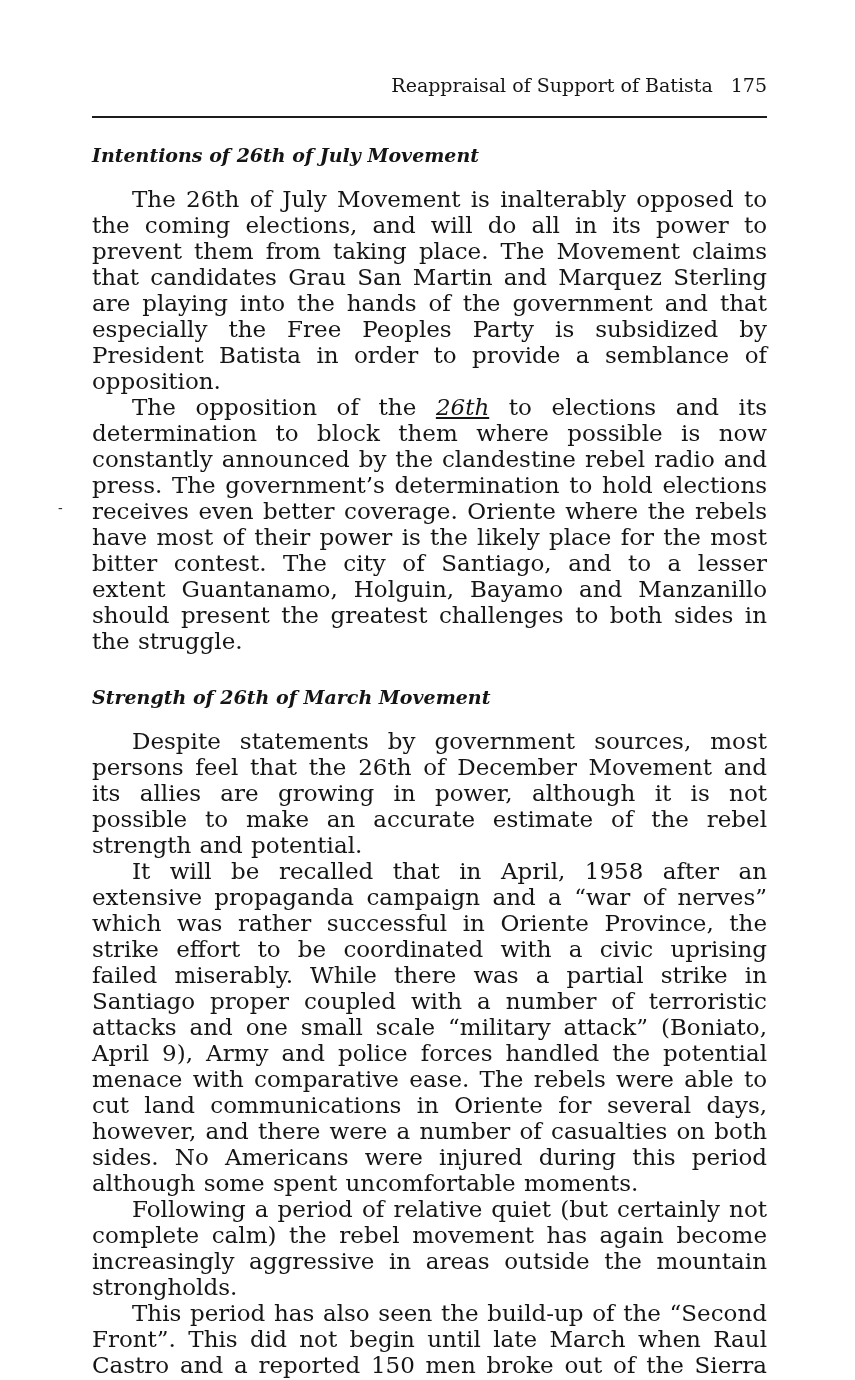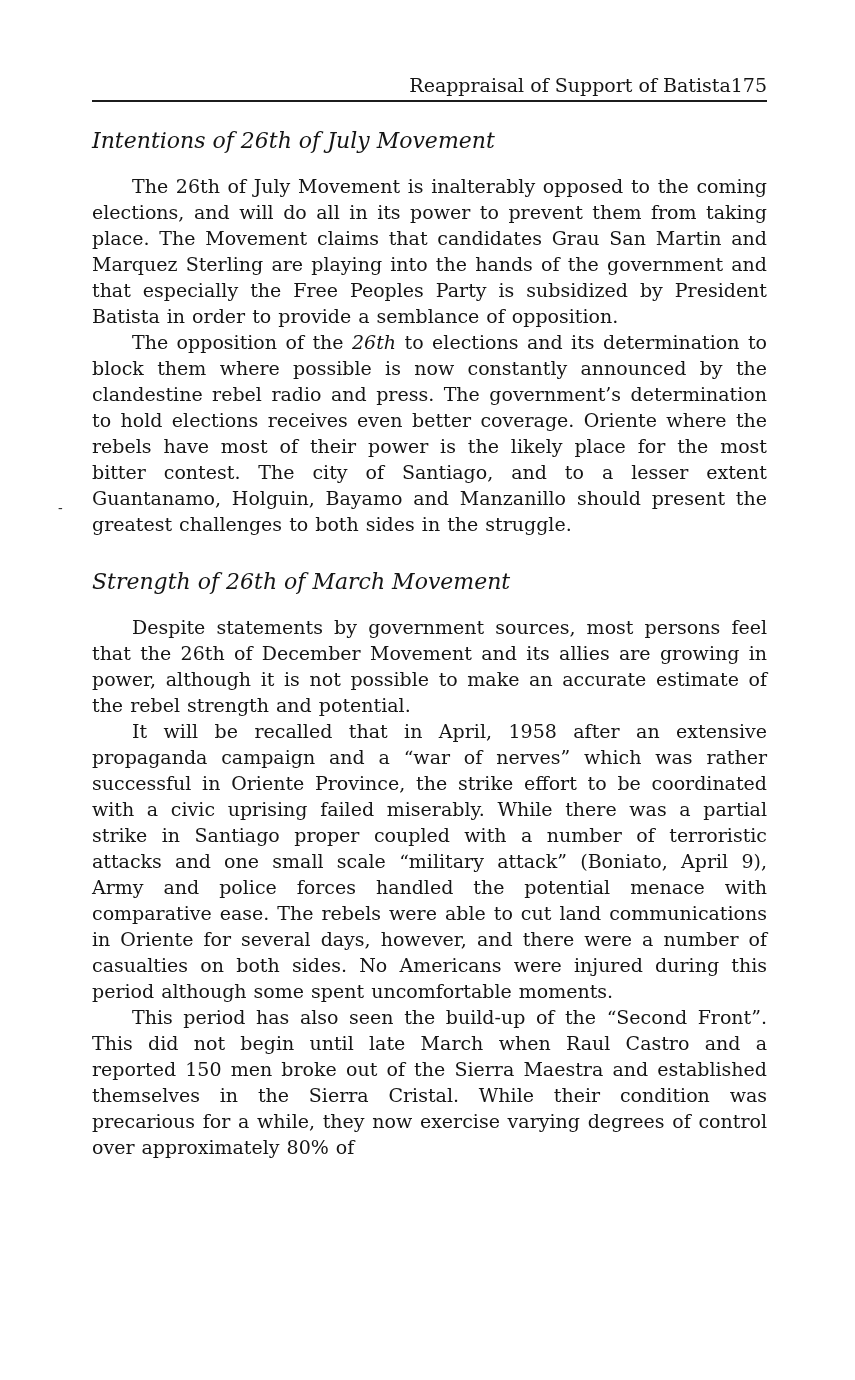--- a/index.html
+++ b/index.html
@@ -15,46 +15,48 @@
     background: #ffffff;
     padding: 74px 88px 0 92px;
     font-family: "DejaVu Serif", "Liberation Serif", serif;
     color: #151515;
     overflow: hidden;
   }
   .page-header {
     display: flex;
     justify-content: flex-end;
     align-items: center;
+    gap: 18px;
     font-size: 19px;
-    padding-bottom: 4px;
+    padding-bottom: 20px;
     border-bottom: 2px solid #1c1c1c;
   }
   .page-body {
     margin-top: 26px;
   }
   h2.section-heading {
-    font-size: 22px;
+    font-size: 19px;
     font-style: italic;
-    font-weight: normal;
+    font-weight: bold;
     margin: 0 0 20px 0;
   }
   h2.section-heading.later {
     margin-top: 32px;
   }
   p.para {
-    font-size: 19px;
+    font-size: 23px;
     line-height: 26px;
     text-align: justify;
     text-indent: 40px;
     margin: 0;
     word-spacing: 1px;
   }
   p.para em {
     font-style: italic;
+    text-decoration: underline;
   }
   .margin-mark {
     position: absolute;
     left: 58px;
     top: 500px;
     font-size: 14px;
     color: #333;
   }
 </style>
 </head>
@@ -77,17 +79,18 @@
 
     <p class="para">The opposition of the <em>26th</em> to elections and its determination to block them where possible is now constantly announced by the clandestine rebel radio and press. The government’s determination to hold elections receives even better coverage. Oriente where the rebels have most of their power is the likely place for the most bitter contest. The city of Santiago, and to a lesser extent Guantanamo, Holguin, Bayamo and Manzanillo should present the greatest challenges to both sides in the struggle.</p>
 
     <h2 class="section-heading later">Strength of 26th of March Movement</h2>
 
 
     <p class="para">Despite statements by government sources, most persons feel that the 26th of December Movement and its allies are growing in power, although it is not possible to make an accurate estimate of the rebel strength and potential.</p>
 
     <p class="para">It will be recalled that in April, 1958 after an extensive propaganda campaign and a “war of nerves” which was rather successful in Oriente Province, the strike effort to be coordinated with a civic uprising failed miserably. While there was a partial strike in Santiago proper coupled with a number of terroristic attacks and one small scale “military attack” (Boniato, April 9), Army and police forces handled the potential menace with comparative ease. The rebels were able to cut land communications in Oriente for several days, however, and there were a number of casualties on both sides. No Americans were injured during this period although some spent uncomfortable moments.</p>
 
+    <p class="para">Following a period of relative quiet (but certainly not complete calm) the rebel movement has again become increasingly aggressive in areas outside the mountain strongholds.</p>
 
     <p class="para">This period has also seen the build-up of the “Second Front”. This did not begin until late March when Raul Castro and a reported 150 men broke out of the Sierra Maestra and established themselves in the Sierra Cristal. While their condition was precarious for a while, they now exercise varying degrees of control over approximately 80% of</p>
 
   </main>
 </div>
 
 </body></html>

